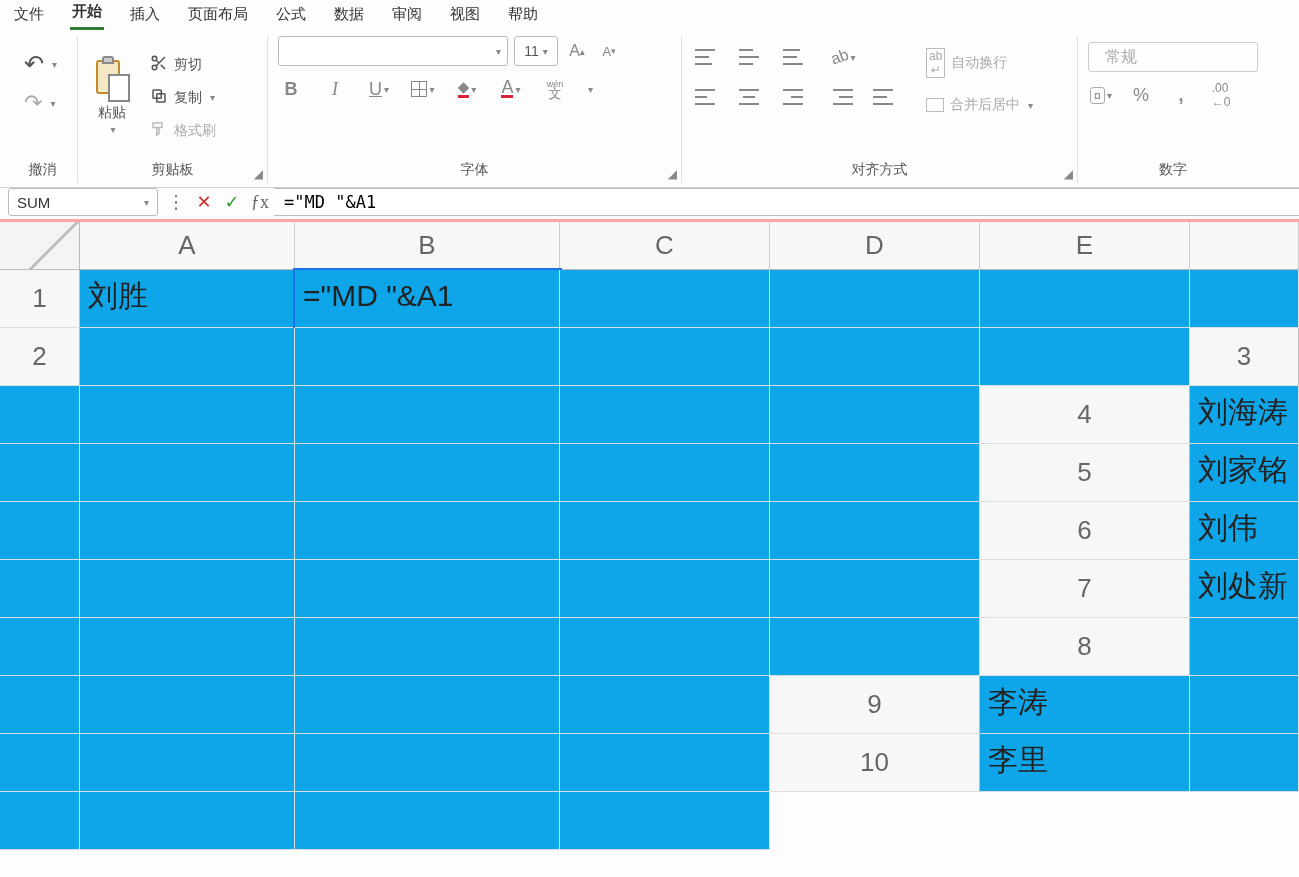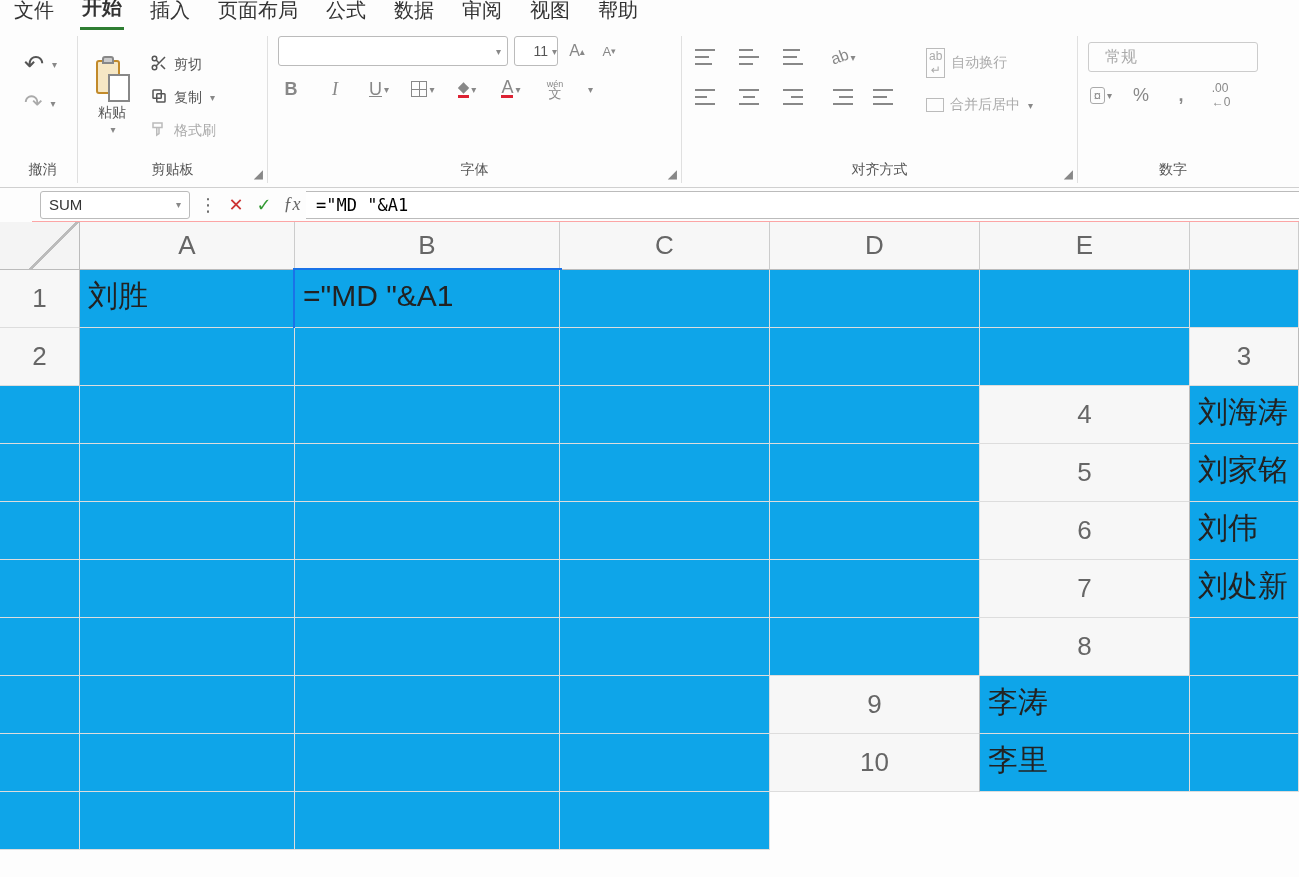--- a/index.html
+++ b/index.html
@@ -1,20 +1,20 @@
 <!DOCTYPE html>
 <html><head>
 <meta charset="utf-8">
 <style>
   * { box-sizing: border-box; }
   html,body { margin:0; padding:0; font-family: "Microsoft YaHei", "PingFang SC", Arial, sans-serif; background:#fdfdfd; color:#333; }
   body { width:1299px; height:877px; overflow:hidden; }
 
   
-  .menubar { display:flex; align-items:flex-end; height:30px; padding:0 12px; font-size:20px; gap:24px; }
+  .menubar { display:flex; align-items:flex-end; height:30px; padding:0 12px; font-size:15px; gap:24px; }
   .menubar .menu-item { padding:4px 2px 6px 2px; color:#333; cursor:pointer; }
   .menubar .menu-item.active { font-weight:700; border-bottom:3px solid #2e7d32; }
 
   
   .ribbon { display:flex; border-bottom:1px solid #d0d0d0; padding:6px 8px 4px 8px; height:158px; }
   .group { display:flex; flex-direction:column; justify-content:space-between; border-right:1px solid #e0e0e0; padding:0 10px 2px 10px; }
   .group:last-child { border-right:none; }
   .group-body { display:flex; align-items:center; gap:8px; flex:1; }
   .group-label { text-align:center; font-size:14px; color:#555; height:22px; display:flex; align-items:center; justify-content:center; position:relative; }
   .group-label .launcher { position:absolute; right:-6px; bottom:0; font-size:12px; color:#888; }
@@ -30,36 +30,36 @@
   .g-undo .group-body { flex-direction:column; gap:12px; align-items:flex-start; padding-top:10px;}
   
   .g-clip .paste-big { display:flex; flex-direction:column; align-items:center; gap:2px; padding:4px 6px; }
   .paste-icon { position:relative; width:36px; height:42px;}
   .paste-icon .board{position:absolute;left:2px;top:0;width:24px;height:34px;border:2px solid #c28a2a;border-radius:3px;background:#f6e7c4;}
   .paste-icon .clip{position:absolute;left:8px;top:-4px;width:12px;height:8px;border:2px solid #888;border-radius:3px 3px 0 0;background:#ccc;}
   .paste-icon .sheet{position:absolute;left:14px;top:14px;width:22px;height:28px;border:2px solid #888;background:#fff;}
   .cut-icon svg, .copy-icon svg, .brush-icon svg { width:18px; height:18px; }
   
   .g-font .font-combo { width:230px; height:30px; border:1px solid #bbb; border-radius:3px; background:#fff; display:flex; align-items:center; justify-content:flex-end; padding:0 6px; color:#777;}
-  .g-font .size-combo { width:44px; height:30px; border:1px solid #bbb; border-radius:3px; background:#fff; display:flex; align-items:center; justify-content:flex-end; color:#555; font-size:14px;}
+  .g-font .size-combo { width:44px; height:30px; border:1px solid #bbb; border-radius:3px; background:#fff; display:flex; align-items:center; justify-content:center; color:#555; font-size:14px;}
   .g-font .row2 { margin-top:10px; gap:18px;}
   .fbtn { width:26px; height:26px; display:flex; align-items:center; justify-content:center; color:#888; font-size:18px; cursor:pointer;}
   .underline-red { border-bottom:3px solid #d23; display:inline-block; line-height:14px; padding-bottom:1px;}
 
   
   .align-icon{width:20px;height:16px;display:inline-flex;flex-direction:column;justify-content:space-between;}
   .align-icon span{height:2px;background:#888;display:block;}
 
   
-  .formula-bar { display:flex; align-items:center; height:34px; border-bottom:1px solid #fca5a5;margin-left:32px; }
+  .formula-bar { display:flex; align-items:flex-start; height:34px; border-bottom:3px solid #fca5a5; }
   .name-box { width:150px; height:28px; margin:0 4px 0 8px; border:1px solid #bbb; border-radius:3px; display:flex; align-items:center; padding:0 8px; font-size:15px; background:#fff; justify-content:space-between;}
   .fb-btn{width:28px;height:28px;display:flex;align-items:center;justify-content:center;color:#666;cursor:pointer;font-size:18px;}
   .fb-btn.cancel{color:#c33;}
   .fb-btn.accept{color:#393;}
-  .fx{font-style:italic;font-family:"Times New Roman",serif;}
+  .fx{font-family:"Times New Roman",serif;}
   .formula-input{flex:1;height:28px;border:1px solid #bbb;border-left:none;border-right:none;border-radius:0;padding:0 10px;font-size:17px;font-family:Consolas,monospace;background:#fff;outline:none;}
 
   
   .sheet { display:grid; grid-template-columns: 80px 215px 265px 210px 210px 210px auto; }
   .corner{height:48px;border-right:1px solid #bbb;border-bottom:1px solid #bbb;background:linear-gradient(135deg,transparent 60%,#bbb 60%,#bbb 63%,transparent 63%) #f4f4f4;}
   .colhead{height:48px;border-right:1px solid #ccc;border-bottom:1px solid #bbb;background:#f7f7f7;display:flex;align-items:center;justify-content:center;font-size:26px;color:#666;}
   .rowhead{border-right:1px solid #bbb;border-bottom:1px solid #ddd;background:#f7f7f7;display:flex;align-items:center;justify-content:center;font-size:26px;color:#666;}
   .cell{border-right:1px solid #ddd;border-bottom:1px solid #ddd;padding:2px 8px;font-size:30px;line-height:1.6;color:#222;background:#0ea5e9;}
   .cell.editing{outline:2px solid #1a73e8;}
   .rowh{height:58px;}

